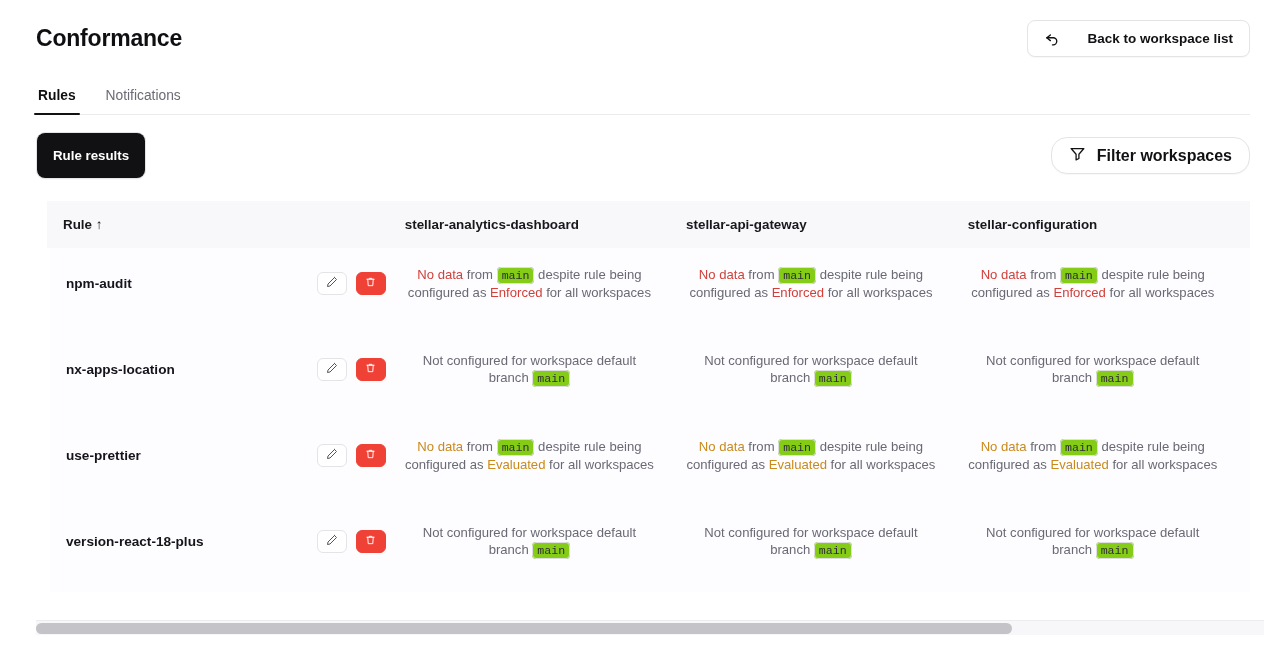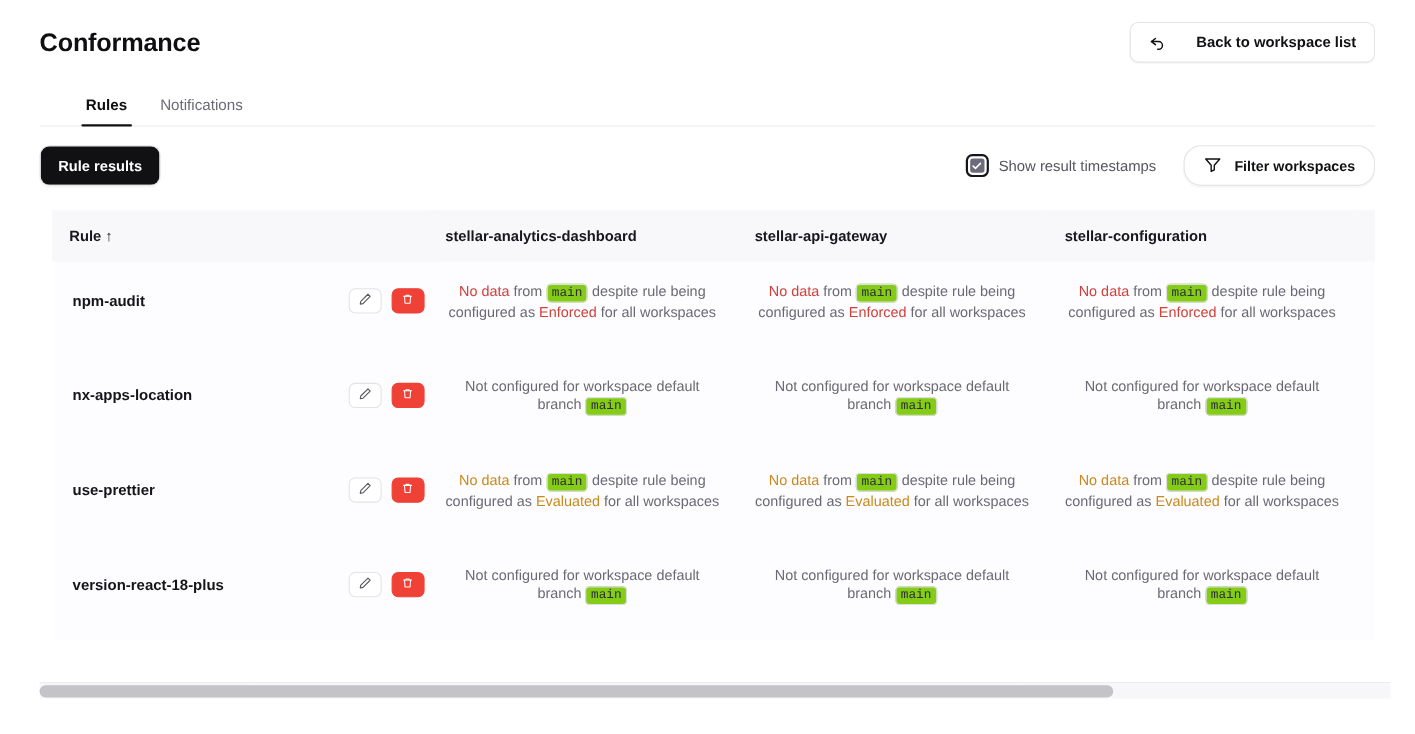--- a/index.html
+++ b/index.html
@@ -72,21 +72,20 @@
     font-size: 13.8px;
     color: #6b6b75;
     cursor: pointer;
     background: none;
     border: none;
     font-family: inherit;
   }
   .tab.active {
     color: #0f0f12;
     font-weight: bold;
-    margin-left: 40px;
   }
   .tab.active::after {
     content: "";
     position: absolute;
     left: -2px; right: -2px; bottom: -1px;
     height: 2px;
     background: #111114;
     border-radius: 2px;
   }
 
@@ -100,21 +99,21 @@
   .segmented {
     display: inline-flex;
     border: 1px solid #e4e4e7;
     border-radius: 9px;
     overflow: hidden;
     background: #ffffff;
     box-shadow: 0 1px 1px rgba(16,24,40,0.03);
   }
   .seg-btn {
     padding: 0 16px;
-    height: 35px;
+    height: 45px;
     display: inline-flex;
     align-items: center;
     font-size: 13.3px;
     color: #3b3b44;
     background: #ffffff;
     border: none;
     cursor: pointer;
     font-family: inherit;
   }
   .seg-btn.active {
@@ -157,21 +156,21 @@
   }
   .filter-btn {
     display: inline-flex;
     align-items: center;
     gap: 11px;
     height: 37px;
     padding: 0 17px;
     border: 1px solid #e4e4e7;
     border-radius: 16px;
     background: #ffffff;
-    font-size: 13px;
+    font-size: 16px;
     font-weight: bold;
     color: #111114;
     cursor: pointer;
     box-shadow: 0 1px 1px rgba(16,24,40,0.03);
   }
 
   
   .table-region {
     position: relative;
     margin: 22px 36px 0 36px;
@@ -321,30 +320,20 @@
       <button class="tab">Notifications</button>
     </div>
   </div>
 
   <div class="toolbar">
     <div class="segmented">
       <button class="seg-btn active">Rule results</button>
     </div>
 
     <div class="toolbar-right">
-      <label class="chk-group">
-        <span class="chk-ring">
-          <span class="chk-box">
-            <svg width="10" height="10" viewBox="0 0 24 24" fill="none" stroke="#ffffff" stroke-width="3.4" stroke-linecap="round" stroke-linejoin="round">
-              <polyline points="20 6 9 17 4 12"></polyline>
-            </svg>
-          </span>
-        </span>
-        <span class="chk-label">Show result timestamps</span>
-      </label>
 
       <button class="filter-btn">
         <span>
           <svg width="17" height="17" viewBox="0 0 24 24" fill="none" stroke="#111114" stroke-width="1.8" stroke-linecap="round" stroke-linejoin="round">
             <polygon points="3 5 21 5 14 13 14 19 10 21 10 13 3 5"></polygon>
           </svg>
         </span>
         <span>Filter workspaces</span>
       </button>
     </div>

